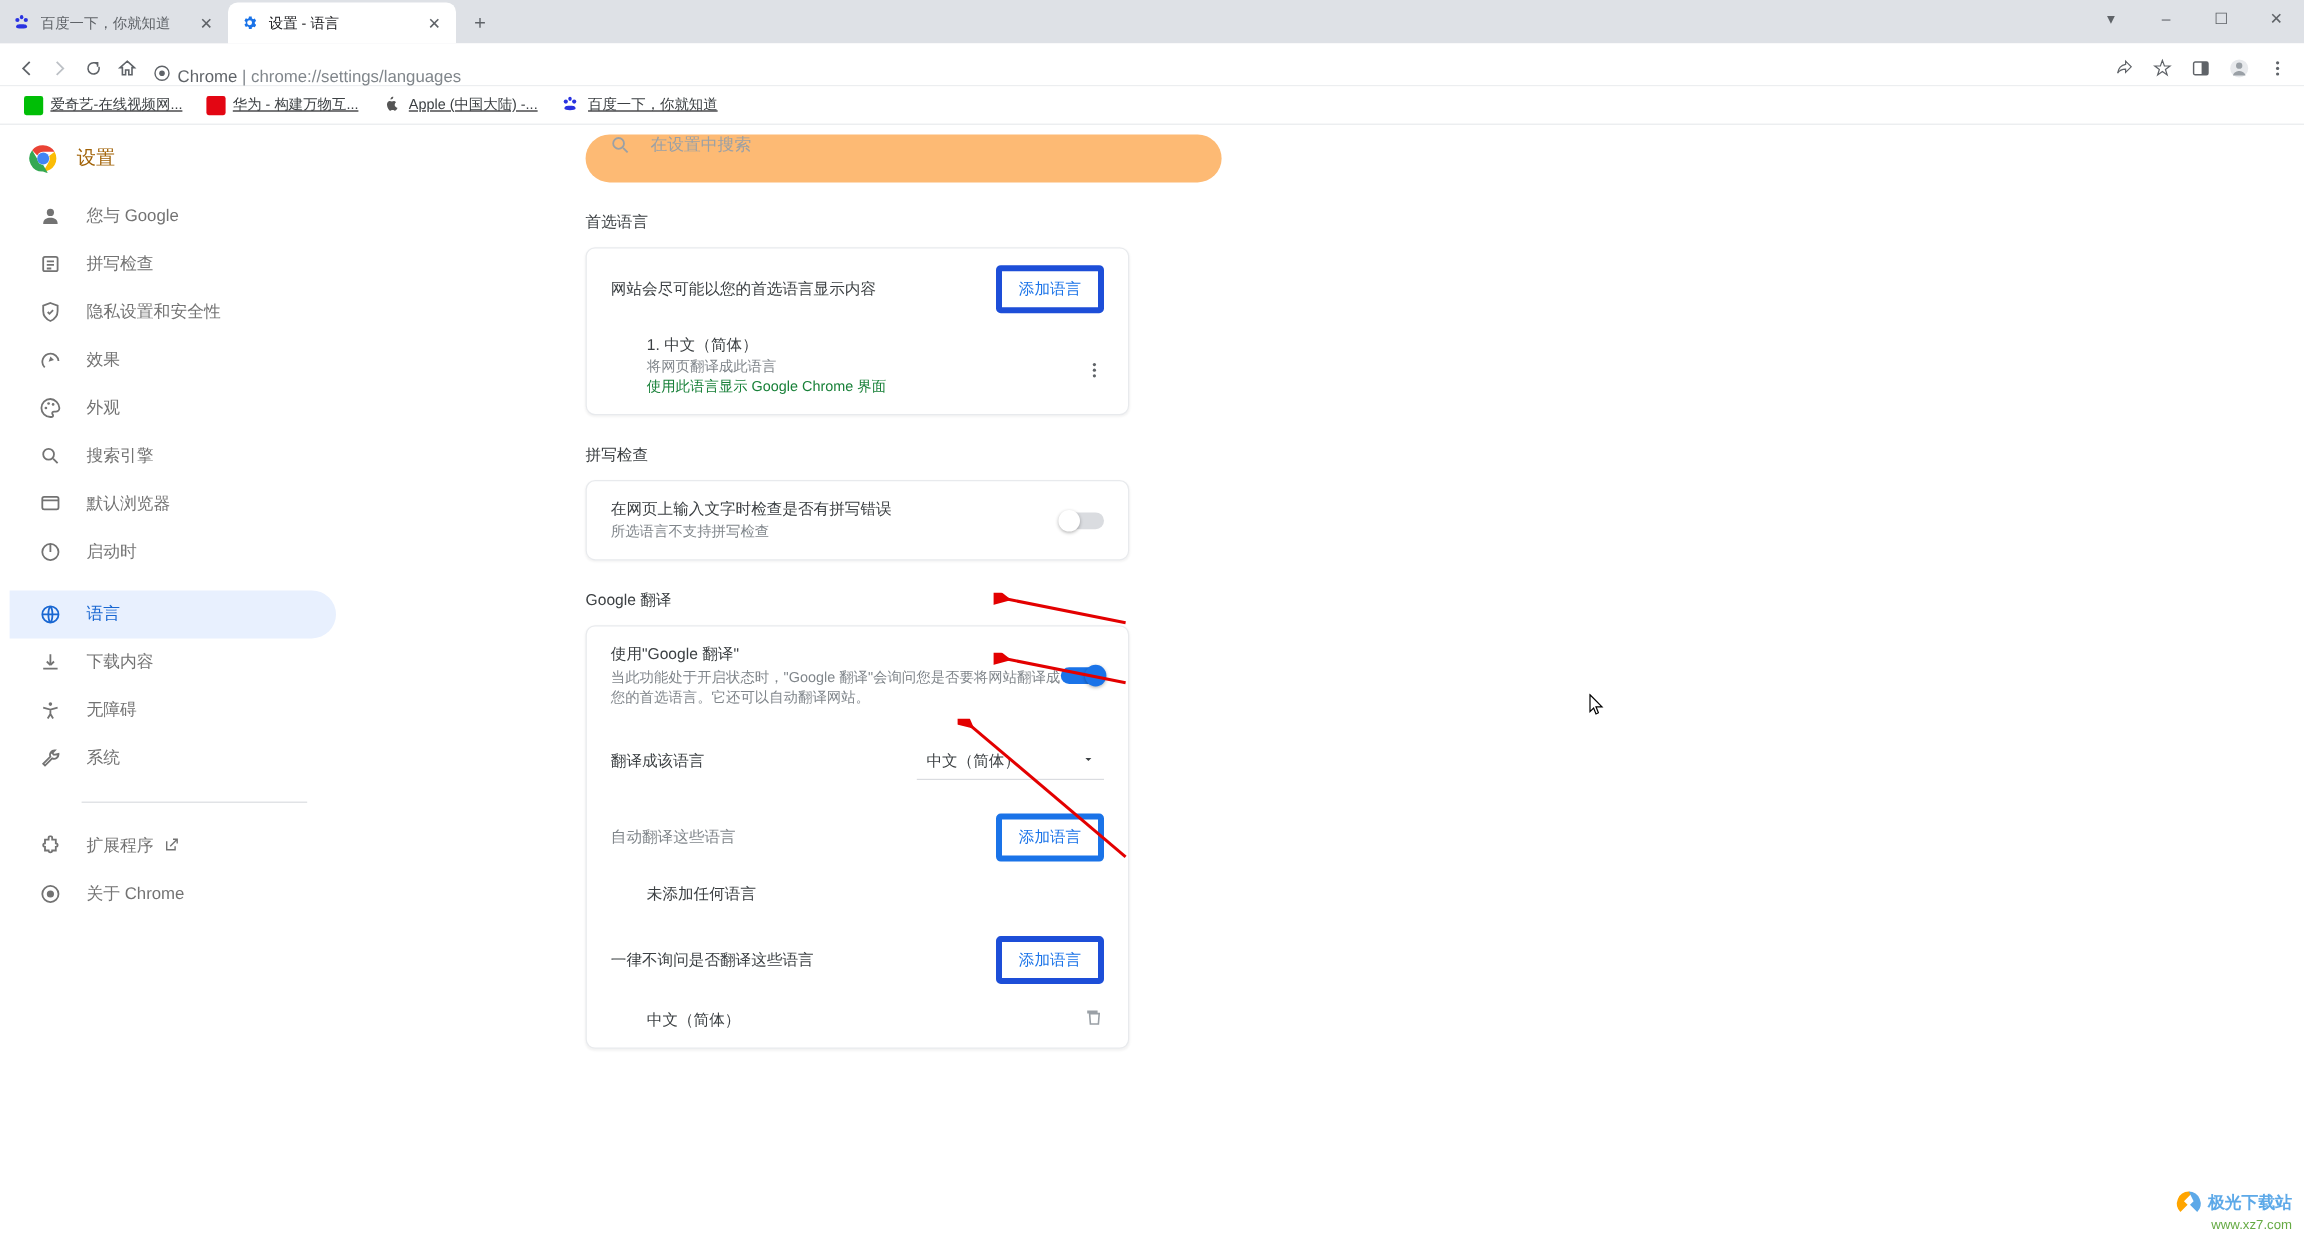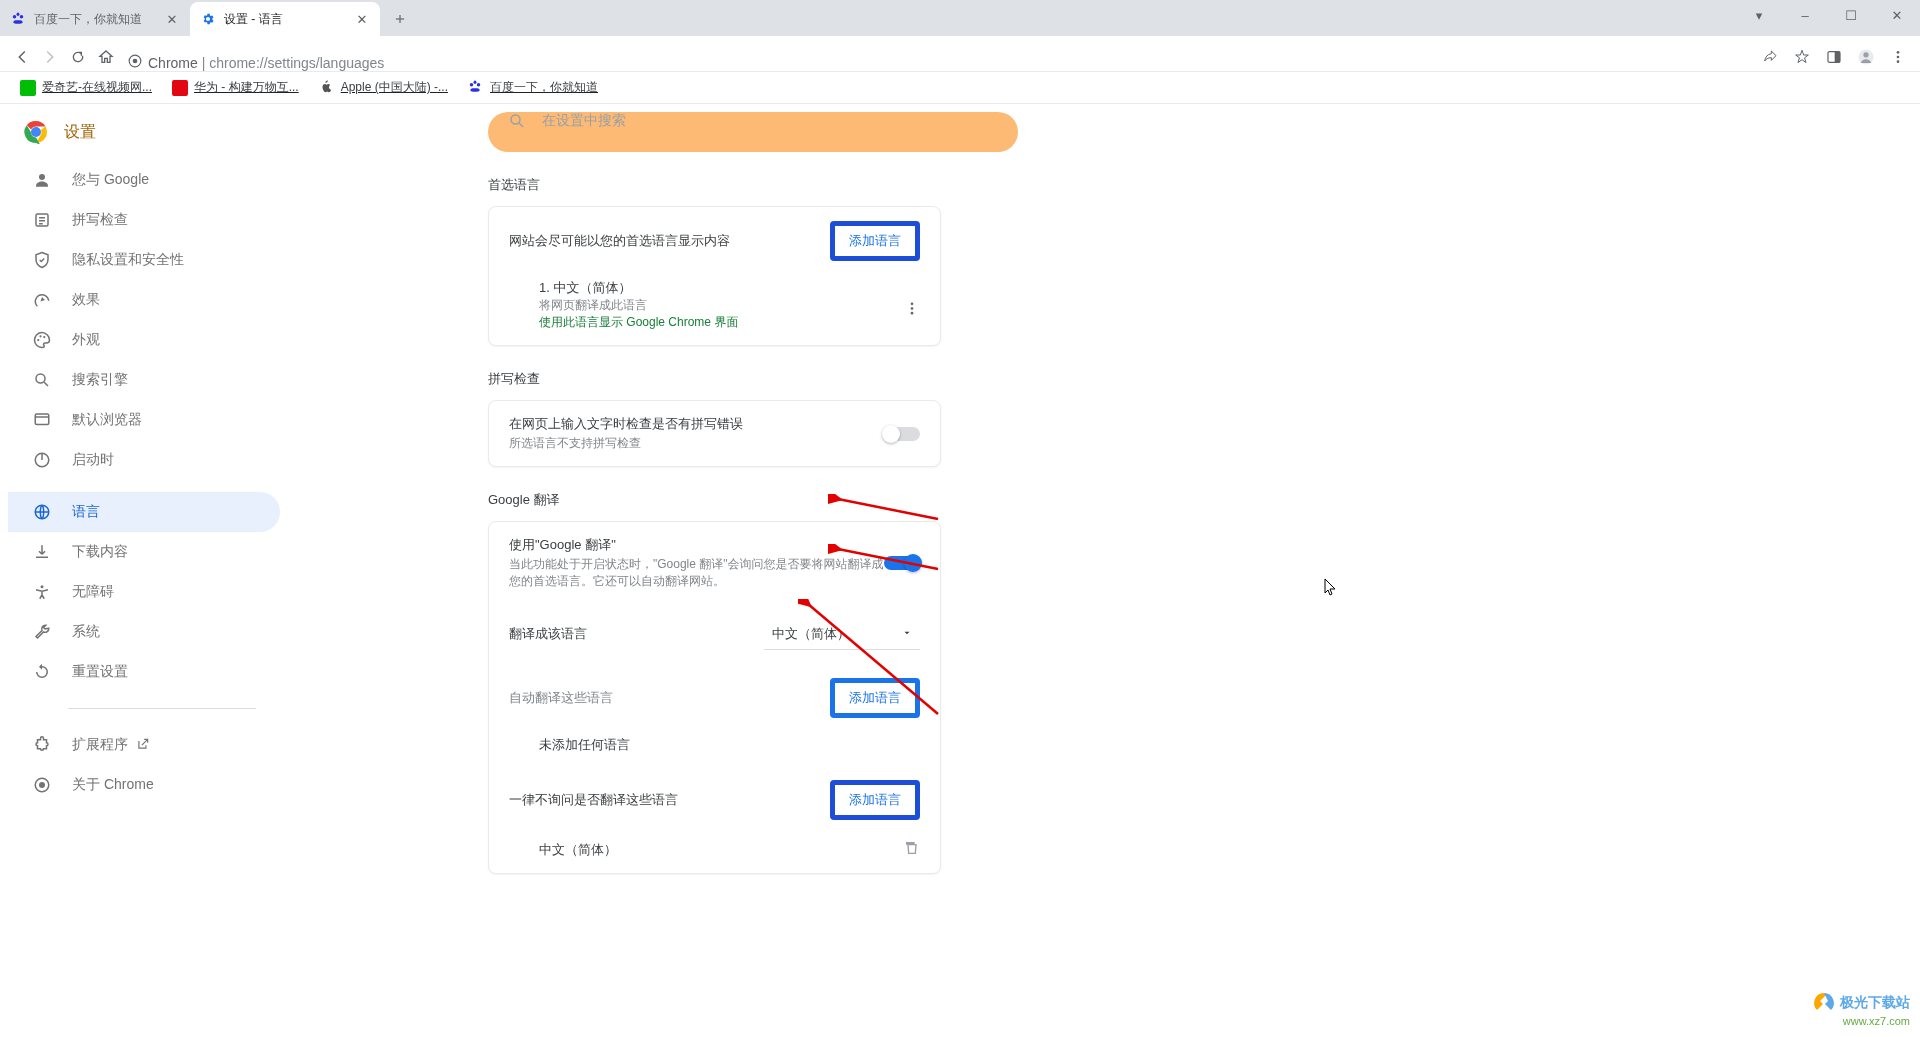--- a/index.html
+++ b/index.html
@@ -343,28 +343,20 @@
         <span class="nlabel">无障碍</span>
       </div>
     <div class="nav-item">
         <span class="nicon">
           <svg width="18" height="18" viewBox="0 0 24 24">
             <path d="M21 7a5 5 0 01-7 5L6 20l-2-2 8-8a5 5 0 015-7l-3 3 2 2z" fill="none" stroke="currentColor" stroke-width="2"></path>
           </svg>
         </span>
         <span class="nlabel">系统</span>
       </div>
-    <div class="nav-item">
-        <span class="nicon">
-          <svg width="18" height="18" viewBox="0 0 24 24">
-            <path d="M4 12a8 8 0 108-8V1L8 5l4 4V6a6 6 0 11-6 6z"></path>
-          </svg>
-        </span>
-        <span class="nlabel">重置设置</span>
-      </div>
     <div class="nav-separator"></div>
     <div class="nav-item">
         <span class="nicon">
           <svg width="18" height="18" viewBox="0 0 24 24">
             <path d="M10 3a2 2 0 014 0v2h4v4a2 2 0 010 4v4h-4a2 2 0 01-4 0H6v-4a2 2 0 010-4V5h4z" fill="none" stroke="currentColor" stroke-width="2"></path>
           </svg>
         </span>
         <span class="nlabel">扩展程序</span>
         <span class="ext-icon"><svg width="14" height="14" viewBox="0 0 24 24">
             <path d="M14 4h6v6m0-6L10 14M5 7v12h12v-5" fill="none" stroke="currentColor" stroke-width="2"></path>

